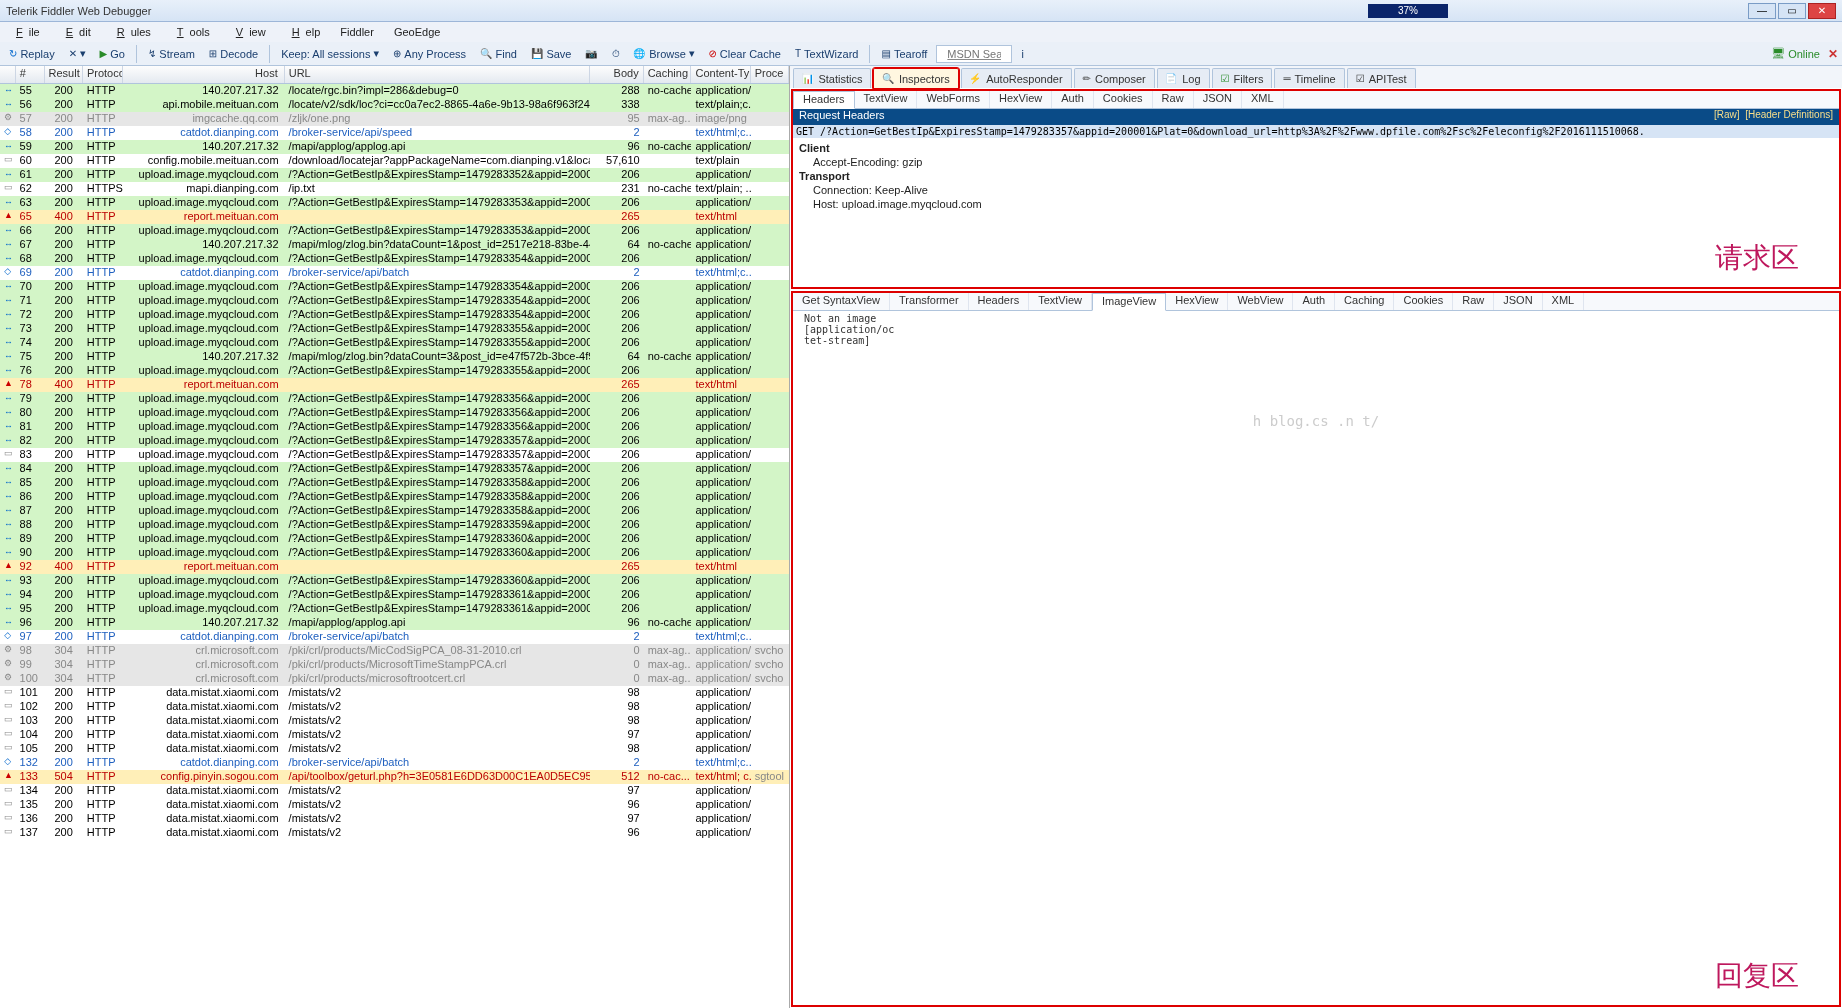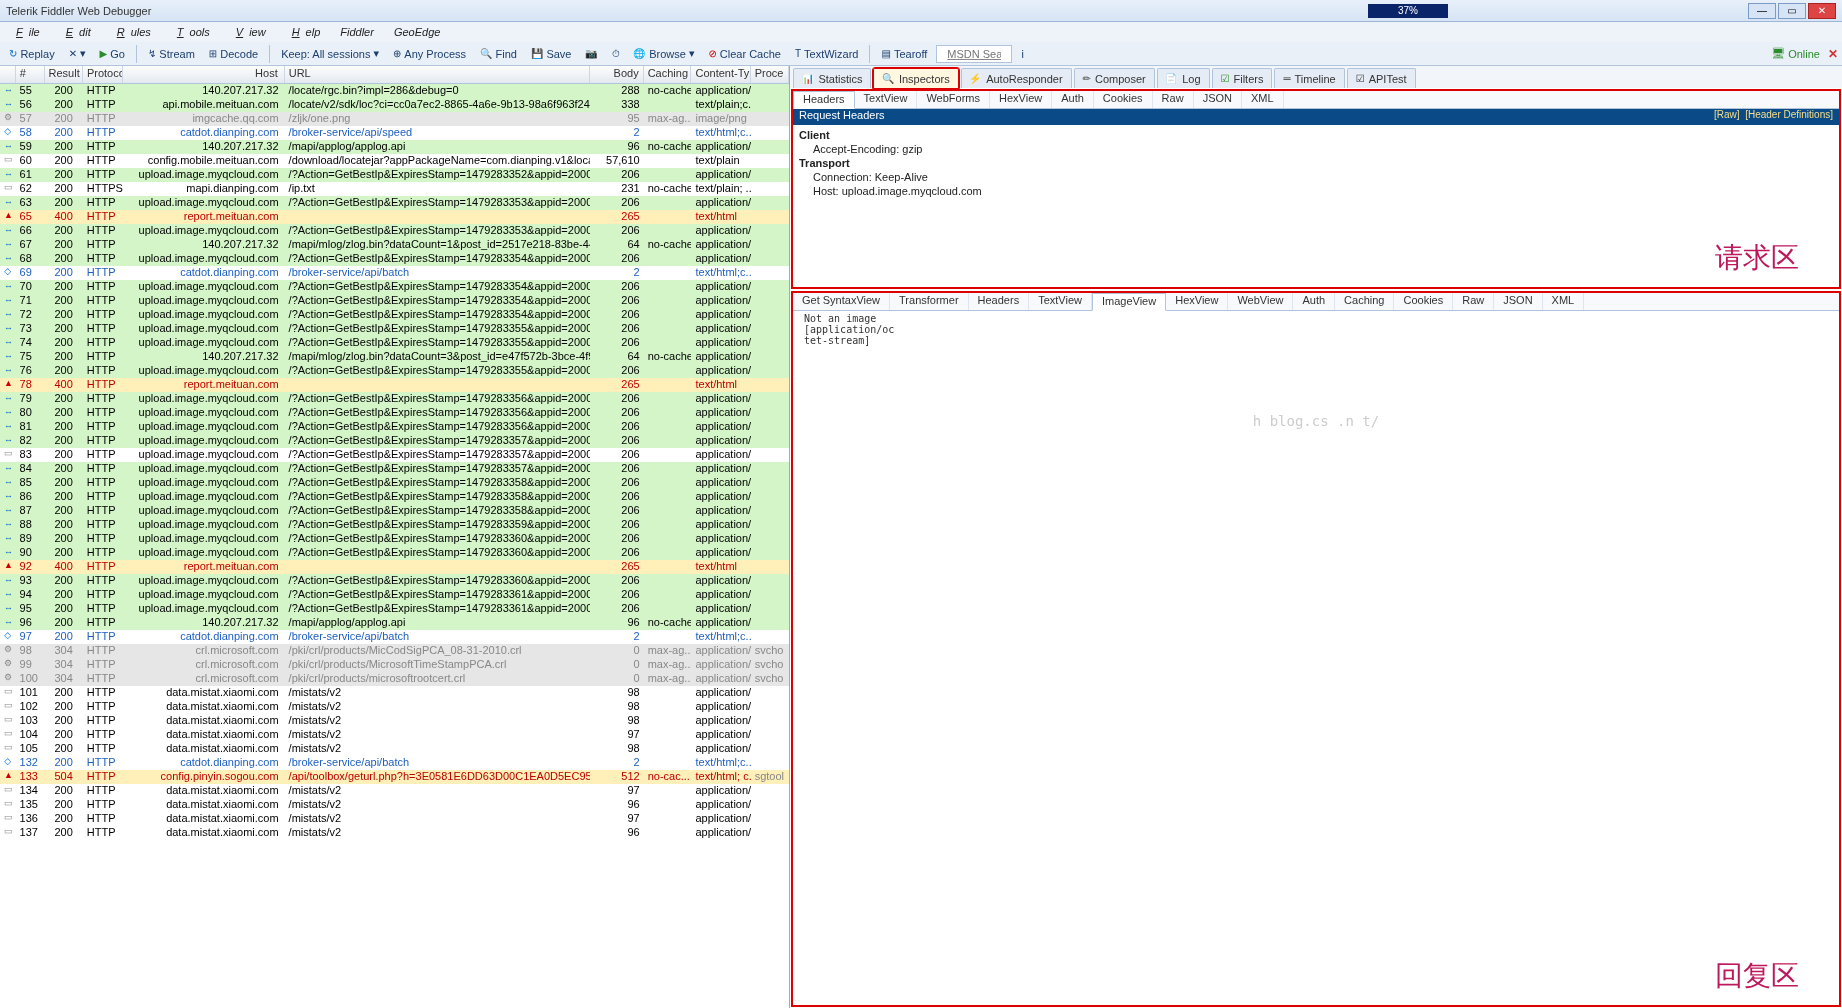--- a/index.html
+++ b/index.html
@@ -4,21 +4,21 @@
 <style>
 * { box-sizing: border-box; margin: 0; padding: 0; font-family: "Segoe UI", Tahoma, sans-serif; }
 body { font-size: 11px; background: #fff; overflow: hidden; width: 1842px; height: 1008px; }
 .titlebar { height: 22px; background: linear-gradient(#e8f0fa,#d6e4f5); display: flex; align-items: center; padding: 0 6px; border-bottom: 1px solid #9db6d8; }
 .titlebar .title { flex: 1; font-weight: 400; color: #333; }
 .titlebar .progress { width: 80px; background: #0a246a; color: #fff; text-align: center; font-size: 10px; height: 14px; line-height: 14px; }
 .winbtns { display: flex; gap: 2px; margin-left: 300px; }
 .winbtn { width: 28px; height: 16px; display: inline-flex; align-items: center; justify-content: center; font-size: 10px; }
 .winbtn.min, .winbtn.max { background: #d6e4f5; border: 1px solid #7a9cc6; }
 .winbtn.close { background: #d44; color: #fff; border: 1px solid #a22; }
-.menubar { height: 20px; background: #eef2f9; padding: 0 4px; display: flex; align-items: center; gap: 8px; font-style: italic; }
+.menubar { height: 20px; background: #eef2f9; padding: 0 4px; display: flex; align-items: center; gap: 8px; }
 .menubar span { padding: 1px 6px; color: #222; cursor: default; }
 .menubar .u { text-decoration: underline; }
 .toolbar { height: 24px; background: #eaf0f8; border-bottom: 1px solid #b0c4dc; display: flex; align-items: center; gap: 4px; padding: 0 4px; }
 .tbtn { display: inline-flex; align-items: center; gap: 3px; padding: 1px 5px; color: #1a3e6e; cursor: default; white-space: nowrap; }
 .tbtn .ico { font-size: 10px; }
 .sep { width: 1px; height: 18px; background: #b0c4dc; margin: 0 2px; }
 .msdn { width: 76px; height: 18px; font-size: 11px; padding: 0 10px; color: #888; border: 1px solid #b0c4dc; text-decoration: underline; }
 .online { color: #2a8c2a; display: inline-flex; align-items: center; gap: 3px; margin-left: auto; }
 .closex { color: #c33; font-weight: bold; margin-left: 4px; font-size: 12px; }
 
@@ -866,20 +866,21 @@
         <div>Auth</div>
         <div>Cookies</div>
         <div>Raw</div>
         <div>JSON</div>
         <div>XML</div>
       </div>
       <div class="req-hdr">
         <span>Request Headers</span>
         <span class="links"><span>[Raw]</span>&nbsp;&nbsp;<span>[Header Definitions]</span></span>
       </div>
+      <div class="raw-line">GET /?Action=GetBestIp&amp;ExpiresStamp=1479283357&amp;appid=200001&amp;Plat=0&amp;download_url=http%3A%2F%2Fwww.dpfile.com%2Fsc%2Feleconfig%2F2016111510068.</div>
       <div class="hdr-tree">
         <div class="grp">Client</div>
         <div class="item">Accept-Encoding: gzip</div>
         <div class="grp">Transport</div>
         <div class="item">Connection: Keep-Alive</div>
         <div class="item">Host: upload.image.myqcloud.com</div>
       </div>
       <div class="anno">请求区</div>
     </div>
 

